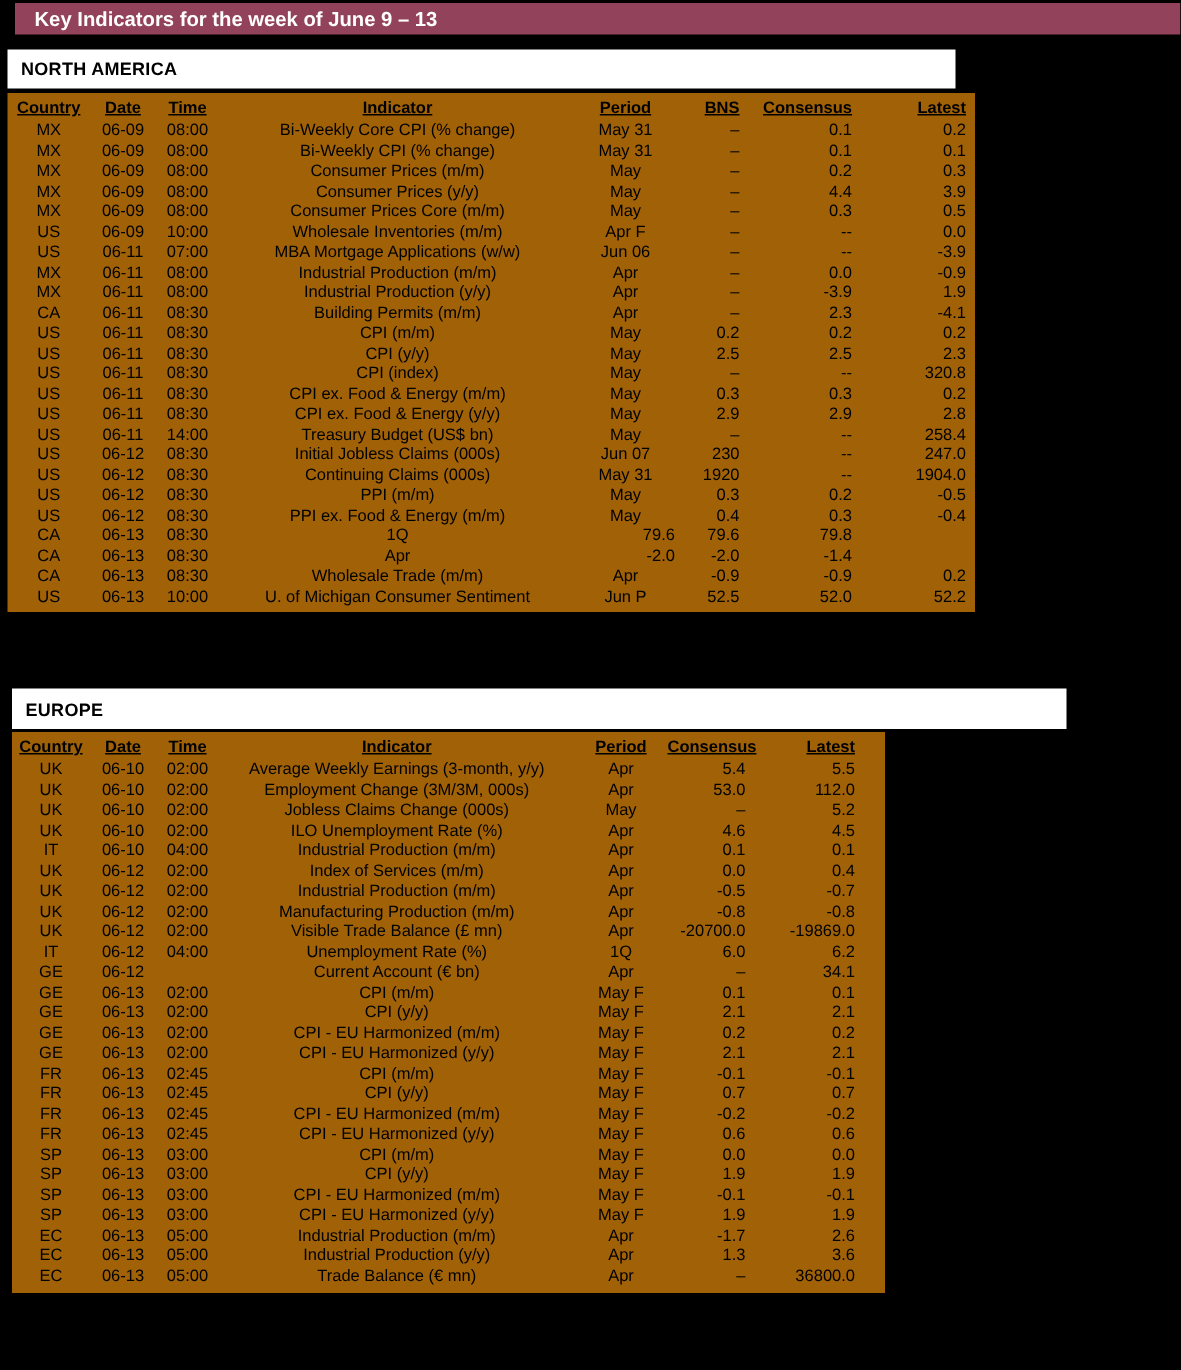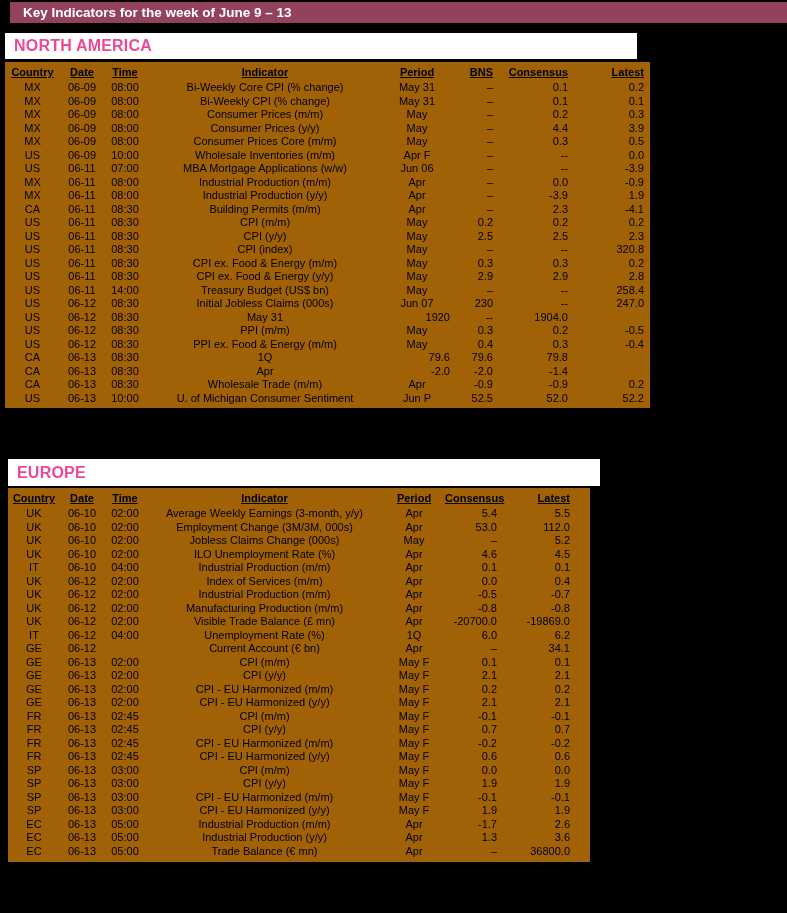--- a/index.html
+++ b/index.html
@@ -7,26 +7,26 @@
     width:787px;height:913px;position:relative;overflow:hidden;
     background:#000;font-family:"Liberation Sans",sans-serif;
     -webkit-font-smoothing:antialiased;
   }
   .title-bar{
     position:absolute;left:10px;top:2px;width:777px;height:21px;
     background:#92425a;color:#fff;display:flex;align-items:center;
     font-weight:bold;font-size:13.5px;padding-left:13px;box-sizing:border-box;
   }
   .band{
-    position:absolute;background:#fff;color:#ec4899;font-weight:bold;
-    font-size:16px;display:flex;align-items:center;letter-spacing:.2px;
+    position:absolute;background:#fff;color:#000000;font-weight:bold;
+    font-size:12px;display:flex;align-items:center;letter-spacing:.2px;
     box-sizing:border-box;
   }
   .band-na{left:5px;top:33px;width:632px;height:26px;padding-left:9px;}
-  .band-eu{left:8px;top:459px;width:592px;height:27px;padding-left:9px;}
+  .band-eu{left:8px;top:459px;width:703px;height:27px;padding-left:9px;}
   .table{
     position:absolute;background:#a16207;color:#000;font-size:11px;
     box-sizing:border-box;padding-top:2px;overflow:hidden;
   }
   .table-na{left:5px;top:62px;width:645px;height:346px;}
   .table-eu{left:8px;top:488px;width:582px;height:374px;}
   .row{display:grid;height:13.5px;line-height:13.5px;align-items:center;white-space:nowrap;}
   .row.head{font-weight:bold;height:17px;line-height:17px;}
   .row.head .u{text-decoration:underline;}
   .table-na .row{grid-template-columns:55px 44px 42px 238px 66px 43px 75px 76px;}
@@ -223,20 +223,21 @@
       <span class="c3">Initial Jobless Claims (000s)</span>
       <span class="c4">Jun 07</span>
       <span class="c5">230</span>
       <span class="c6">--</span>
       <span class="c7">247.0</span>
     </div>
     <div class="row">
       <span class="c0">US</span>
       <span class="c1">06-12</span>
       <span class="c2">08:30</span>
+      <span class="c3">Continuing Claims (000s)</span>
       <span class="c4">May 31</span>
       <span class="c5">1920</span>
       <span class="c6">--</span>
       <span class="c7">1904.0</span>
     </div>
     <div class="row">
       <span class="c0">US</span>
       <span class="c1">06-12</span>
       <span class="c2">08:30</span>
       <span class="c3">PPI (m/m)</span>

